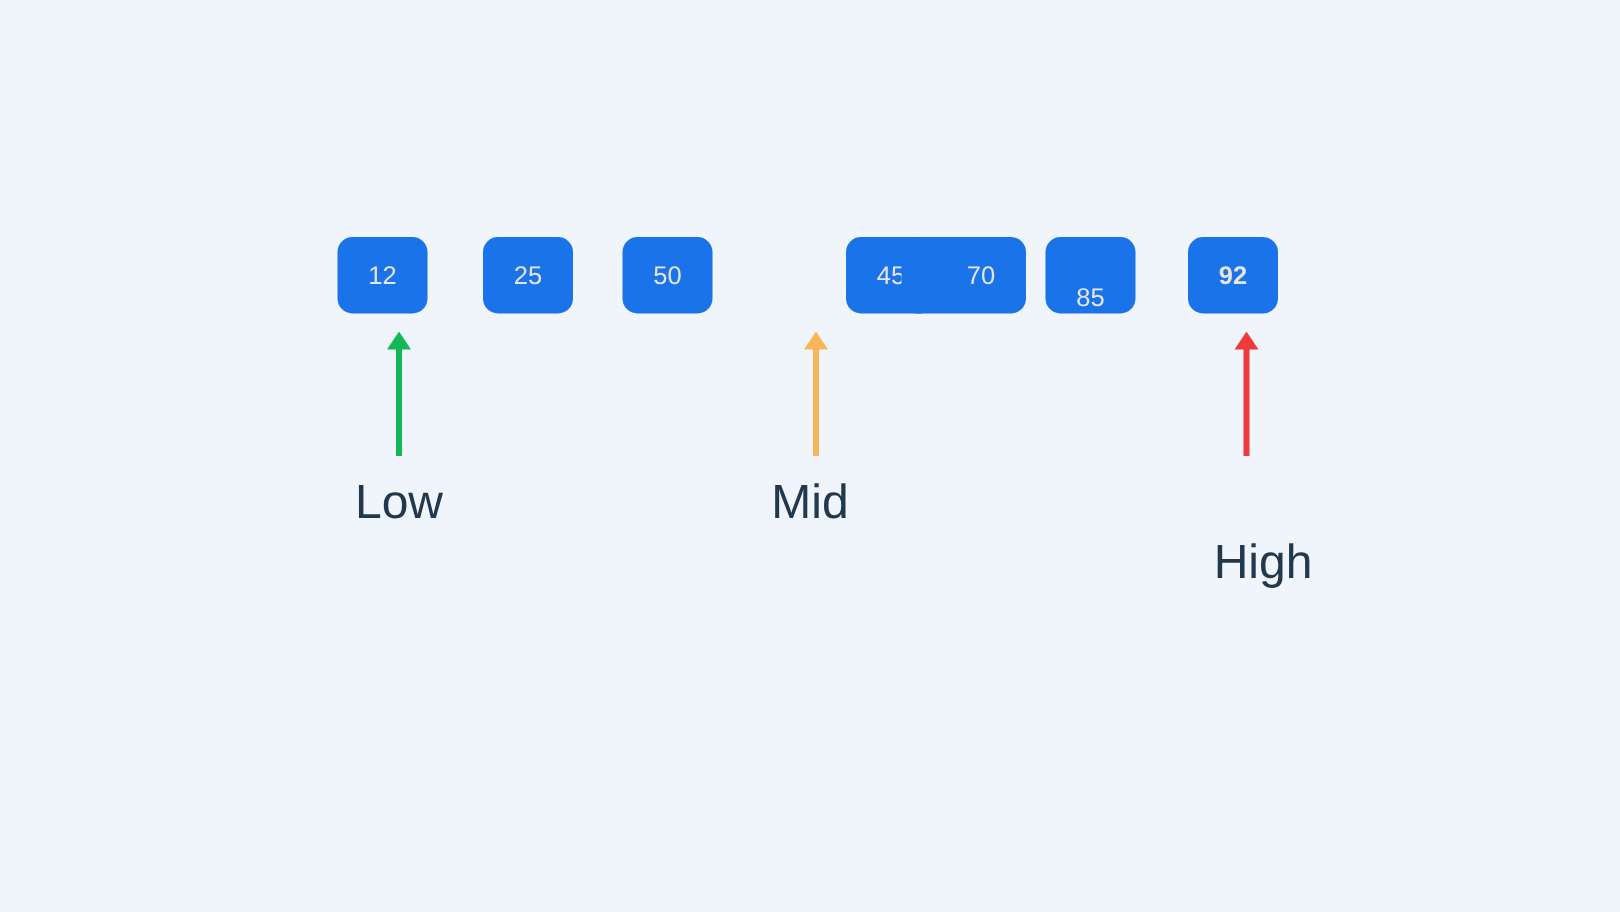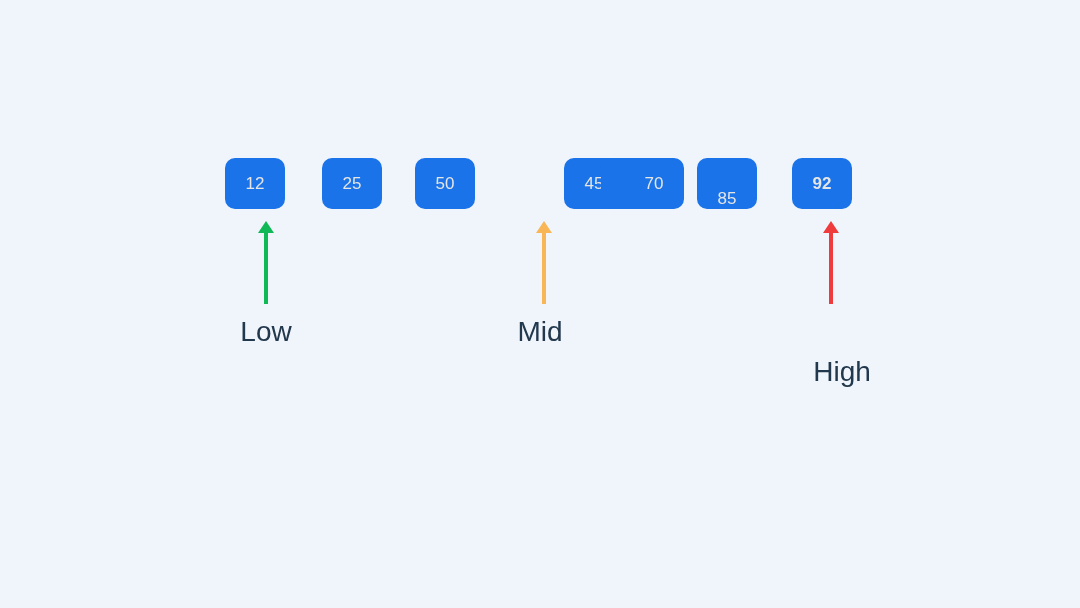--- a/index.html
+++ b/index.html
@@ -23,21 +23,21 @@
     .arrow {
       position: absolute;
       top: 221px;
       width: 20px; height: 83px;
     }
     .ptr-label {
       position: absolute;
       top: 316px;
       width: 100px;
       text-align: center;
-      font-size: 28px;
+      font-size: 32px;
       color: #22384d;
     }
   </style>
 </head>
 <body>
 
 <div>
   <div class="cell" style="left:225px;">
       <span>12</span>
     </div>

